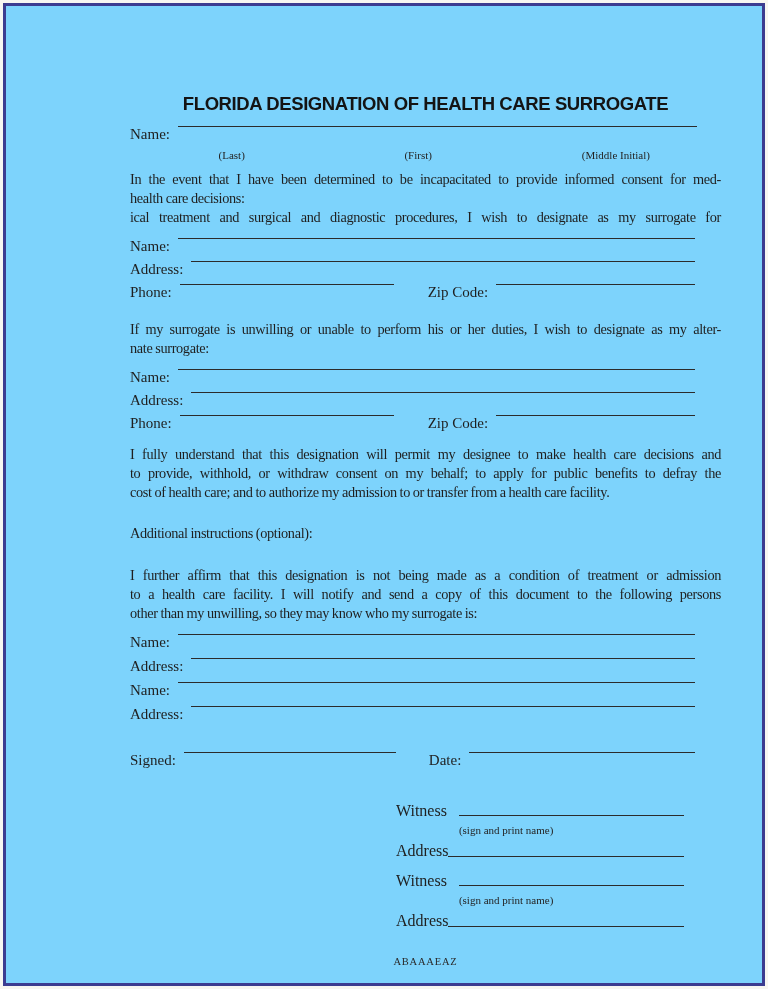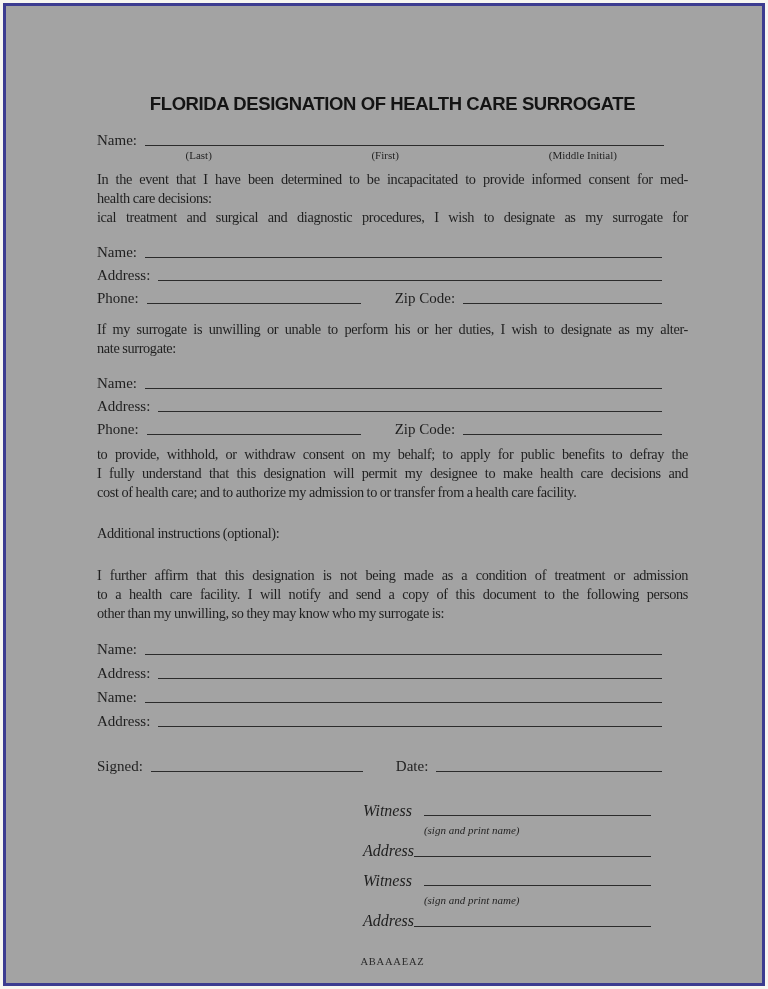--- a/index.html
+++ b/index.html
@@ -6,22 +6,23 @@
   html,body { width:768px; height:989px; }
   body {
     background:#f7f6f1;
     font-family:"Liberation Serif", serif;
     color:#1f1f1f;
     position:relative;
     overflow:hidden;
   }
   .page {
     position:absolute; inset:3px;
-    background:#a3a3a3;
+    background:#7dd3fc;
     border:3px solid #3c3c90;
+    padding-left:33px;
   }
   .content { margin-left:91px; width:591px; }
 
   .title {
     margin-top:88px;
     text-align:center;
     font-family:"Liberation Sans", sans-serif;
     font-weight:bold;
     font-size:18.5px;
     line-height:20px;
@@ -38,21 +39,21 @@
     letter-spacing:-0.35px;
     word-spacing:-0.4px;
     text-align:justify;
     text-align-last:justify;
     white-space:nowrap;
   }
   .pline.last { text-align-last:left; }
 
   
   .frow {
-    display:flex; align-items:flex-end;
+    display:flex; 
     height:23px; width:565px;
     font-size:15px;
   }
   .frow.tall { height:24px; }
   .lbl { white-space:nowrap; }
   .line {
     flex:1; height:0;
     border-bottom:1.4px solid #2b2b2b;
     margin:0 0 3px 8px;
   }
@@ -60,21 +61,21 @@
   .spacer { flex:none; width:34px; }
 
   
   .subrow { position:relative; width:565px; height:14px; font-size:11px; color:#242424; }
   .subrow span { position:absolute; transform:translateX(-50%); white-space:nowrap; }
   .sub-last { left:18%; }
   .sub-first { left:51%; }
   .sub-mi { left:86%; }
 
   
-  .witness-block { margin-left:266px; width:288px;font-style:italic; }
+  .witness-block { margin-left:266px; width:288px; }
   .wit-row { display:flex; }
   .wit-label { font-size:16px; line-height:19px; white-space:nowrap; }
   .wit-line-wrap { flex:1; margin-left:12px; }
   .wit-line { height:15px; border-bottom:1.4px solid #2b2b2b; }
   .wit-sub { font-size:11px; line-height:13px; margin-top:8px; color:#242424; }
   .wit-addr { display:flex; align-items:flex-end; height:23px; font-size:16px;justify-content:space-between; }
   .wit-addr .line { margin-left:0; }
 
   .footer {
     margin-top:26px;
@@ -151,22 +152,22 @@
       <div class="frow">
         <span class="lbl">Phone:</span>
         <span class="line fixed"></span>
         <span class="spacer"></span>
         <span class="lbl">Zip Code:</span>
         <span class="line"></span>
       </div>
     </div>
 
     <div class="para mt7">
+      <div class="pline">I fully understand that this designation will permit my designee to make health care decisions and</div>
       <div class="pline">to provide, withhold, or withdraw consent on my behalf; to apply for public benefits to defray the</div>
-      <div class="pline">I fully understand that this designation will permit my designee to make health care decisions and</div>
       <div class="pline last">cost of health care; and to authorize my admission to or transfer from a health care facility.</div>
     </div>
 
     <div class="pline last mt13">Additional instructions (optional):</div>
 
     <div class="para mt23">
       <div class="pline">I further affirm that this designation is not being made as a condition of treatment or admission</div>
       <div class="pline">to a health care facility. I will notify and send a copy of this document to the following persons</div>
       <div class="pline last">other than my unwilling, so they may know who my surrogate is:</div>
     </div>

